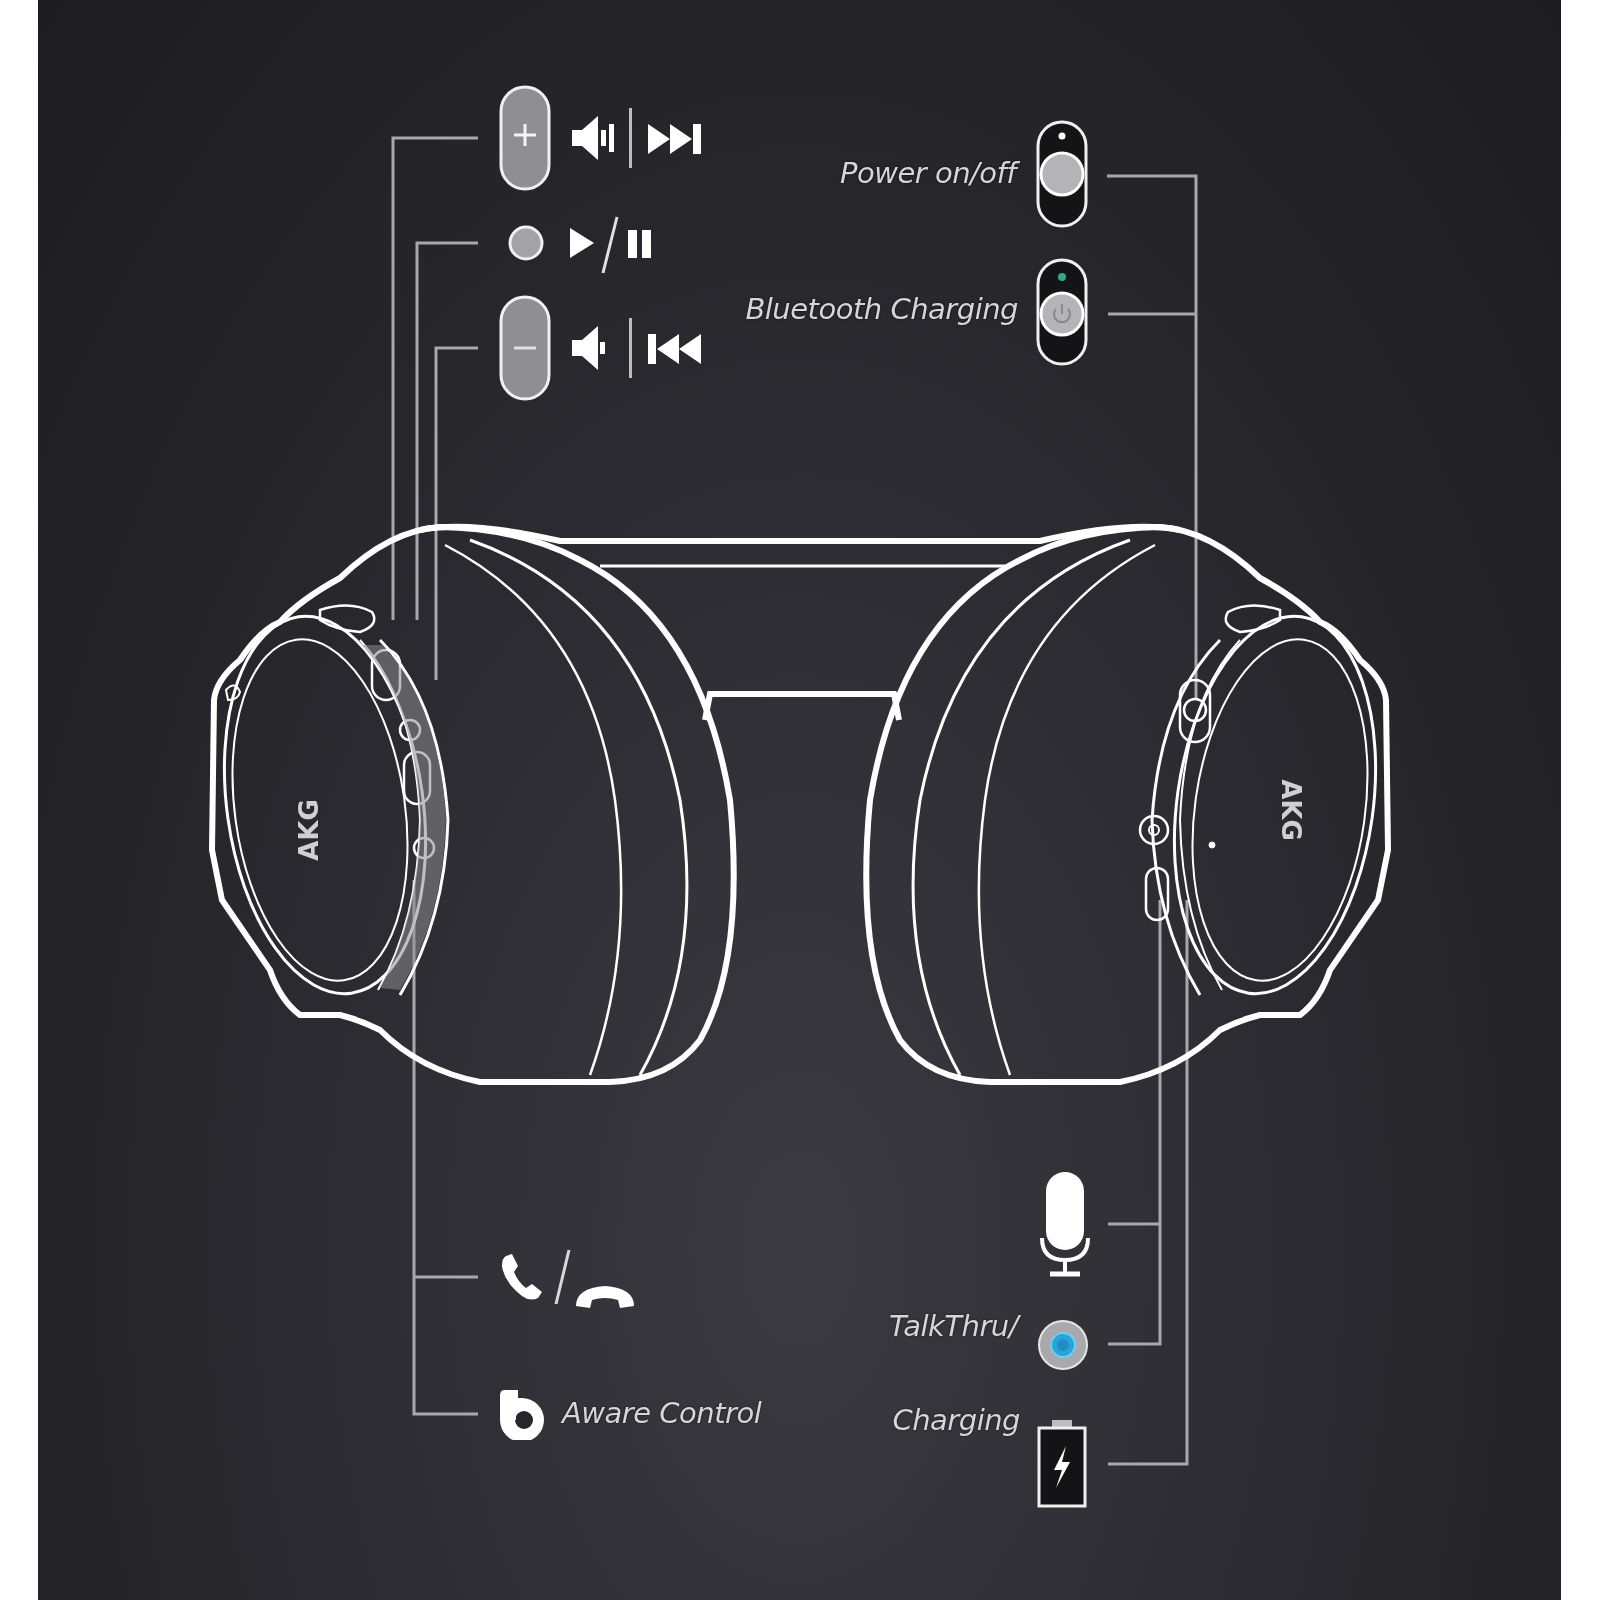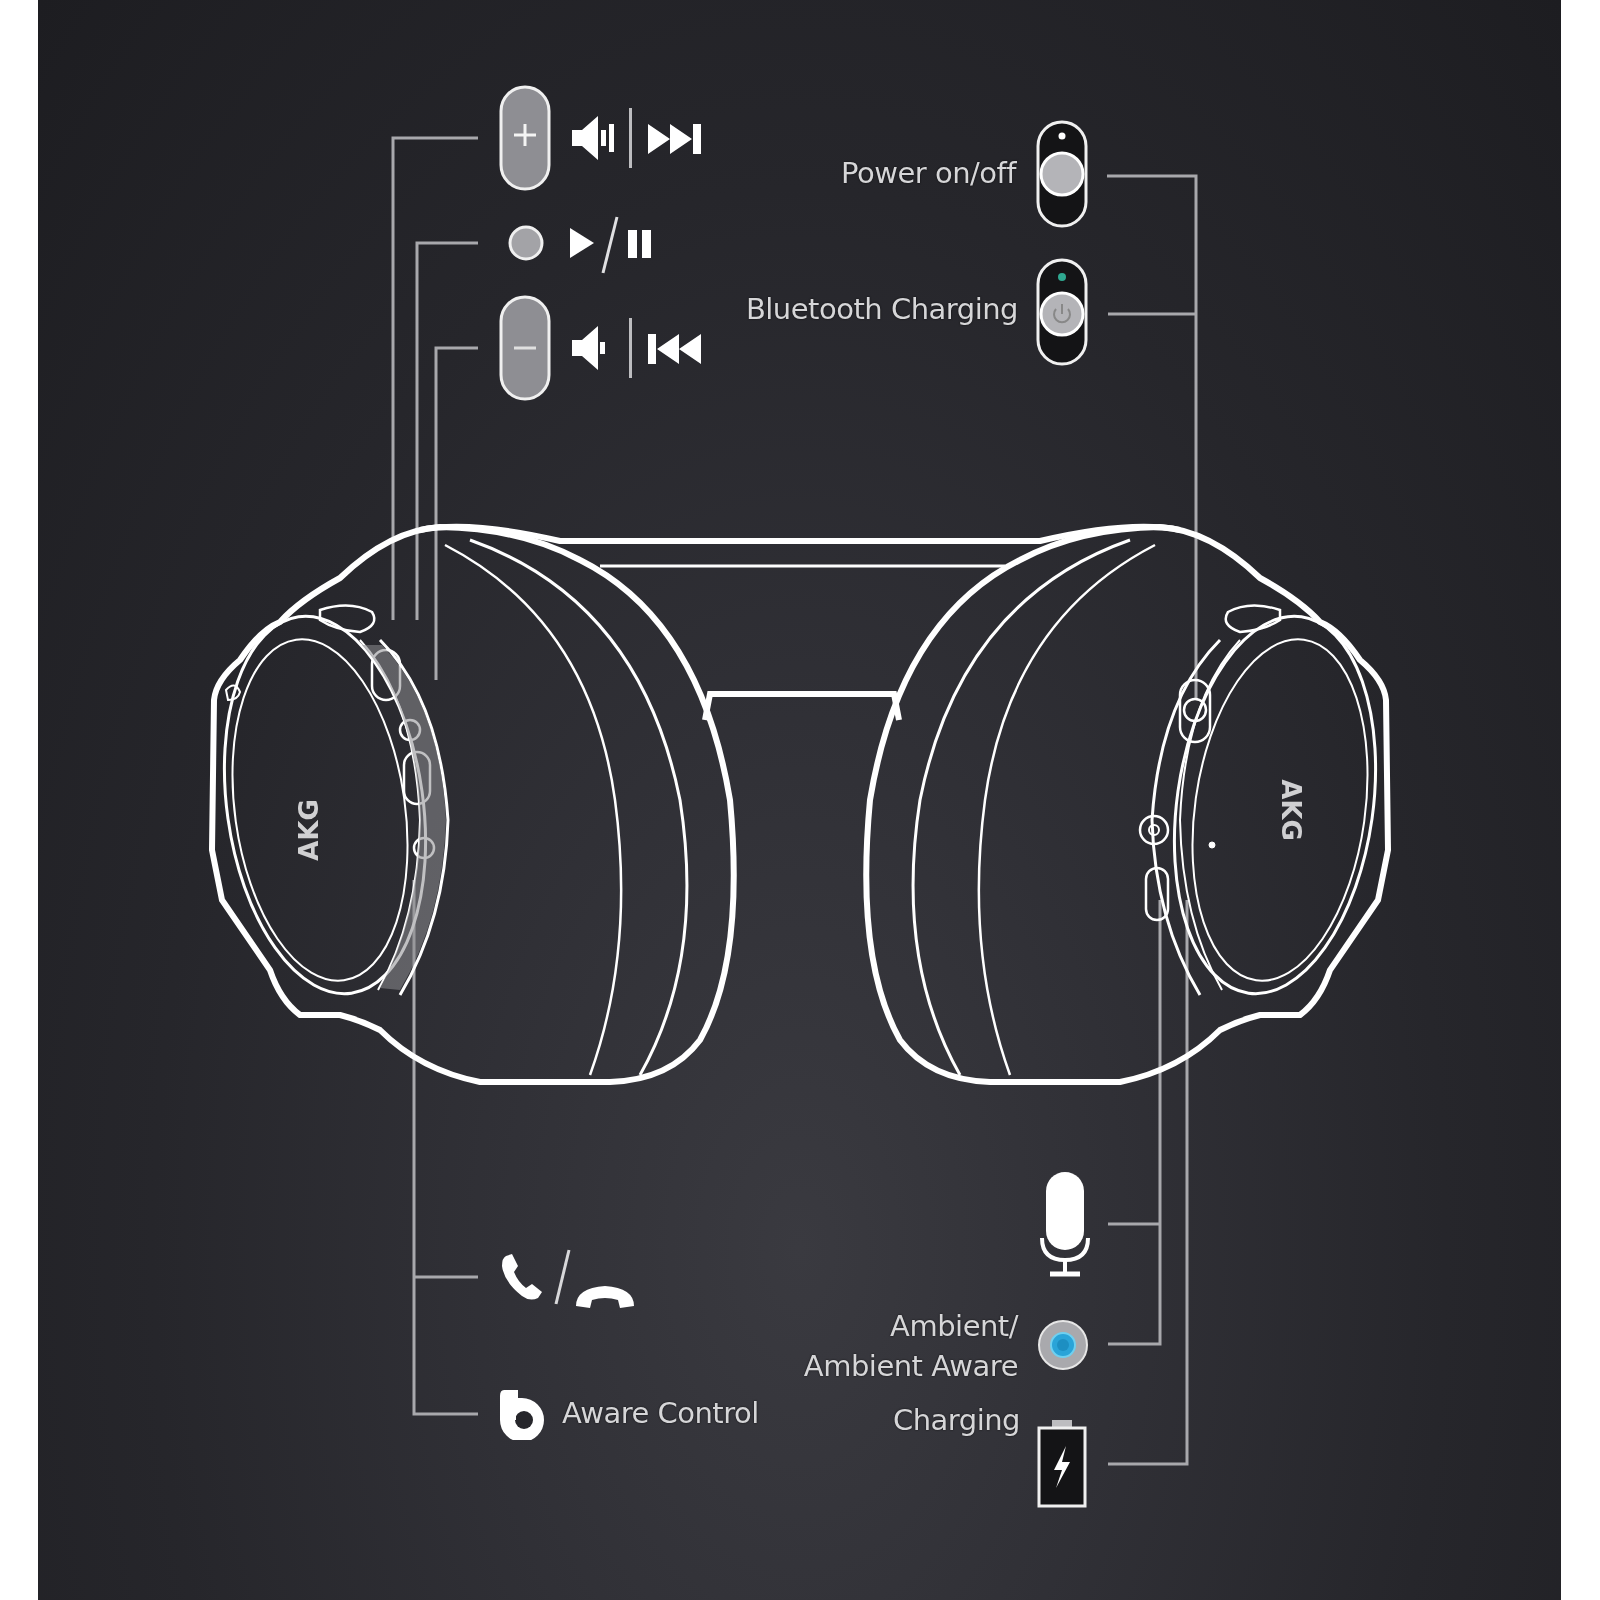--- a/index.html
+++ b/index.html
@@ -5,21 +5,21 @@
   html, body { margin: 0; padding: 0; background: #ffffff; }
   body { width: 1600px; height: 1600px; position: relative; overflow: hidden; font-family: "DejaVu Sans", sans-serif; }
   .panel {
     position: absolute; left: 38px; top: 0; width: 1523px; height: 1600px;
     background: radial-gradient(ellipse at 50% 78%, #3a3a40 0%, #303036 30%, #26262b 60%, #1d1d21 100%);
     overflow: hidden;
   }
   svg.art { position: absolute; left: 0; top: 0; width: 1600px; height: 1600px; }
   .label {
     position: absolute; color: #d6d6d8; font-size: 29px; letter-spacing: -0.5px;
-    text-shadow: 0 0 2px rgba(0,0,0,0.8); white-space: nowrap;
+    text-shadow: 0 0 2px rgba(0,0,0,0.8); white-space: nowrap; font-style: italic;
   }
   .label.right { text-align: right; }
   .label.multi { line-height: 40px; }
   .icon { position: absolute; }
 </style>
 </head>
 <body>
 
 <div class="panel"></div>
 
@@ -173,22 +173,21 @@
 <div class="label" style="left:562px;top:1396px">Aware Control</div>
 
 <svg class="icon" style="left:1040px;top:1170px" width="50" height="110" viewBox="0 0 50 110">
   <rect x="6" y="2" width="38" height="78" rx="19" fill="#ffffff"></rect>
   <path d="M2 68 Q2 90 25 90 Q48 90 48 68" fill="none" stroke="#ffffff" stroke-width="4"></path>
   <line x1="25" y1="90" x2="25" y2="102" stroke="#ffffff" stroke-width="4"></line>
   <line x1="10" y1="104" x2="40" y2="104" stroke="#ffffff" stroke-width="5"></line>
 </svg>
 
 <div class="label right multi" style="left:740px;top:1306px;width:278px">
-  <div>Ambient/</div>
-  <div>Ambient Aware</div>
+  <div>TalkThru/</div>
 </div>
 <svg class="icon" style="left:1036px;top:1318px" width="54" height="54" viewBox="0 0 54 54">
   <circle cx="27" cy="27" r="24" fill="#a9a9ad" stroke="#e6e6e6" stroke-width="2"></circle>
   <circle cx="27" cy="27" r="12" fill="#2aa4d8" stroke="#6fd0f0" stroke-width="2"></circle>
   <circle cx="27" cy="27" r="6" fill="#1d8fc2"></circle>
 </svg>
 
 <div class="label right" style="left:800px;top:1403px;width:220px">Charging</div>
 <svg class="icon" style="left:1034px;top:1418px" width="56" height="92" viewBox="0 0 56 92">
   <rect x="18" y="2" width="20" height="8" fill="#bdbdc0"></rect>

